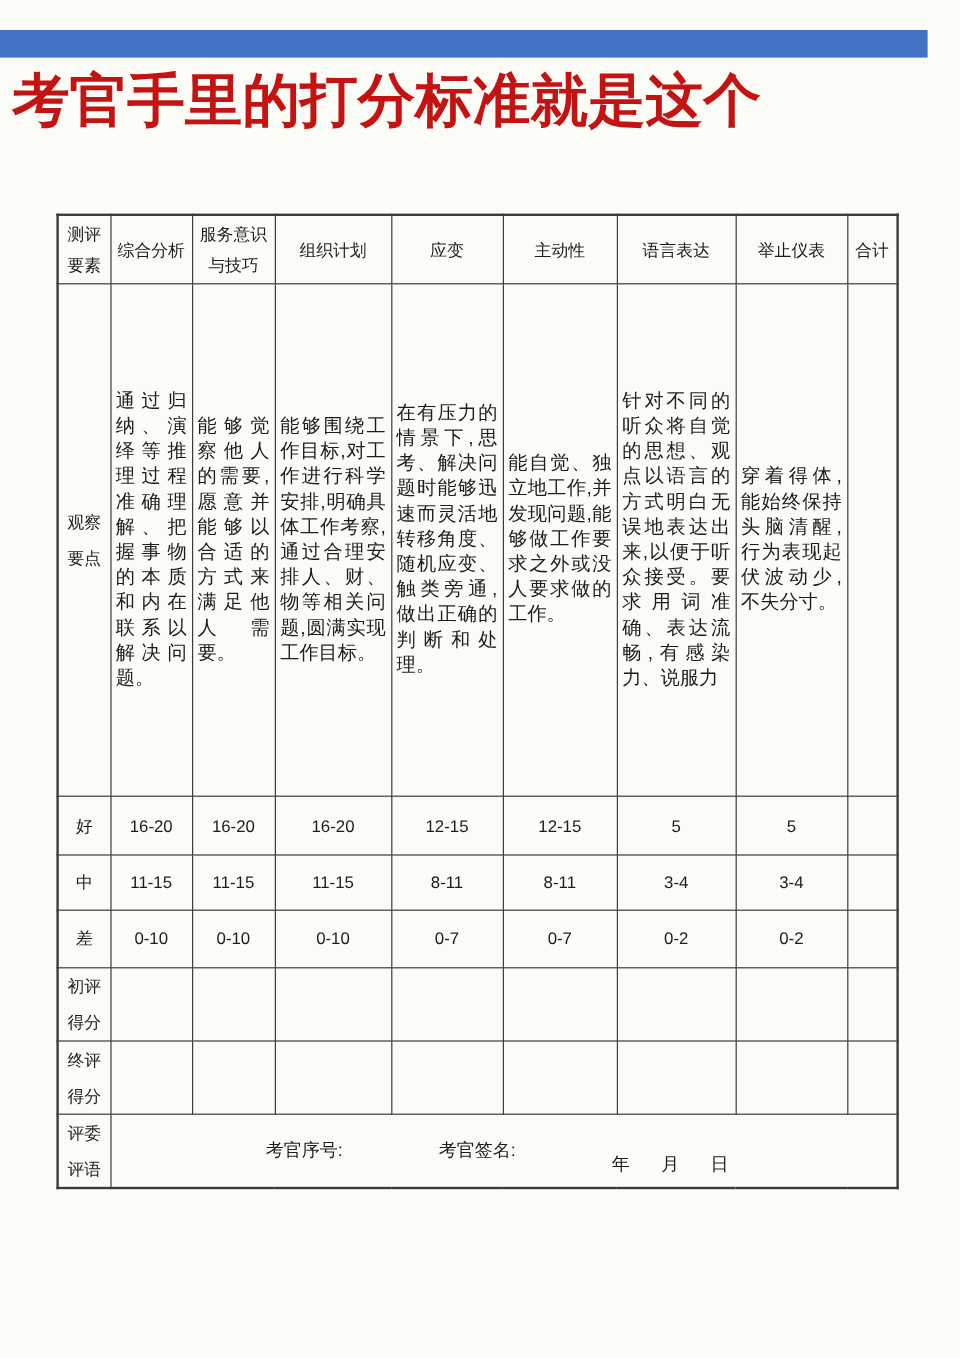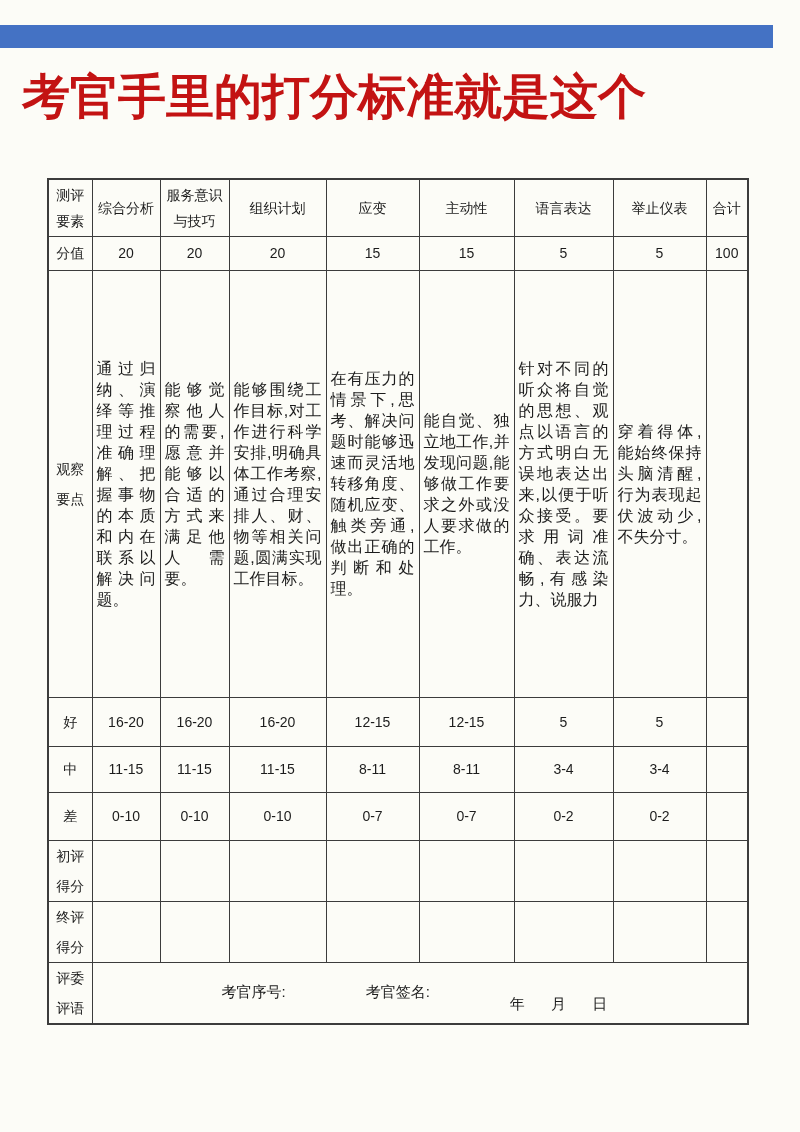--- a/index.html
+++ b/index.html
@@ -7,21 +7,21 @@
     position:relative; width:800px; height:1132px;
     background:#FCFCF7; overflow:hidden;
     font-family:"Liberation Sans","DejaVu Sans",sans-serif;
     color:#1c1c1c;
   }
   .top-bar {
     position:absolute; left:0; top:25px; width:773px; height:23px;
     background:#4472C4;
   }
   .title {
-    position:absolute; left:0; top:54px; width:644px; margin:12px;
+    position:absolute; left:0; top:54px; width:644px; margin:0;
     text-align:center; font-size:48px; font-weight:bold; color:#C31313;
     letter-spacing:0px; line-height:1.3;
   }
   .subtitle {
     position:absolute; left:0; top:141px; width:800px;
     text-align:center; font-size:17px; font-weight:bold; color:#111;
     letter-spacing:-1.5px;
   }
   table.score-table {
     position:absolute; left:47px; top:178px; width:700px;
@@ -90,31 +90,20 @@
         <td>综合分析</td>
         <td>服务意识与技巧</td>
         <td>组织计划</td>
         <td>应变</td>
         <td>主动性</td>
         <td>语言表达</td>
         <td>举止仪表</td>
         <td>合计</td>
       </tr>
 
-      <tr class="r-value">
-        <td class="lbl">分值</td>
-        <td>20</td>
-        <td>20</td>
-        <td>20</td>
-        <td>15</td>
-        <td>15</td>
-        <td>5</td>
-        <td>5</td>
-        <td>100</td>
-      </tr>
 
       <tr class="r-obs">
         <td class="lbl">观察要点</td>
         <td class="obs">通过归纳、演绎等推理过程准确理解、把握事物的本质和内在联系以解决问题。</td>
         <td class="obs">能够觉察他人的需要,愿意并能够以合适的方式来满足他人需要。</td>
         <td class="obs">能够围绕工作目标,对工作进行科学安排,明确具体工作考察,通过合理安排人、财、物等相关问题,圆满实现工作目标。</td>
         <td class="obs">在有压力的情景下,思考、解决问题时能够迅速而灵活地转移角度、随机应变、触类旁通,做出正确的判断和处理。</td>
         <td class="obs">能自觉、独立地工作,并发现问题,能够做工作要求之外或没人要求做的工作。</td>
         <td class="obs">针对不同的听众将自觉的思想、观点以语言的方式明白无误地表达出来,以便于听众接受。要求用词准确、表达流畅,有感染力、说服力</td>
         <td class="obs">穿着得体,能始终保持头脑清醒,行为表现起伏波动少,不失分寸。</td>

